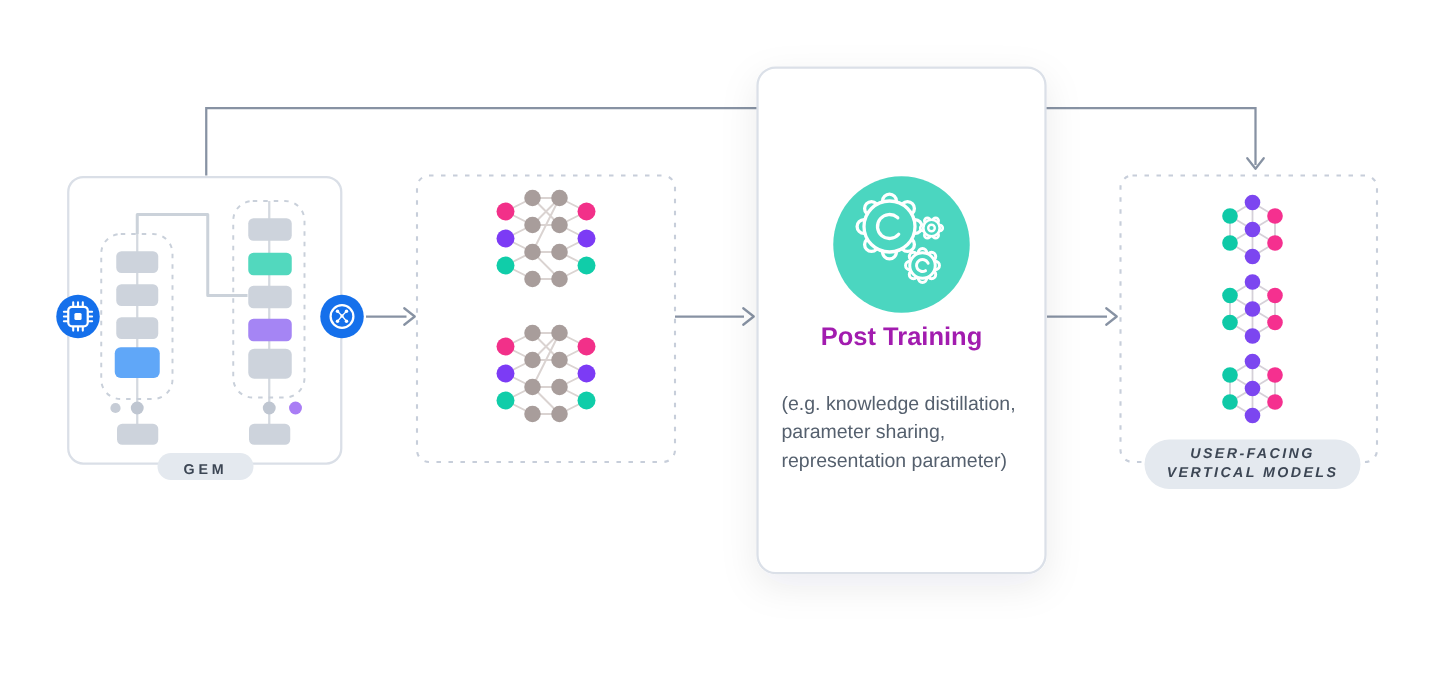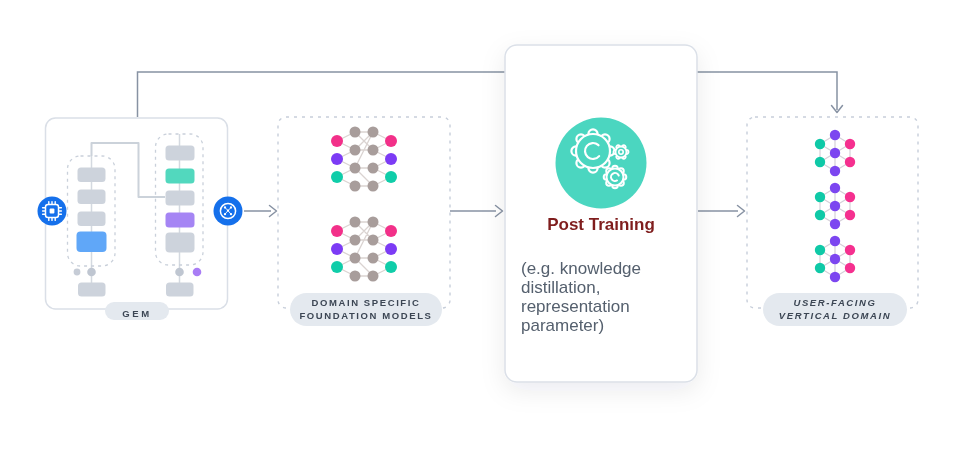--- a/index.html
+++ b/index.html
@@ -8,23 +8,23 @@
   svg.canvas{position:absolute;left:0;top:0;}
   .pill{position:absolute;background:#E4E9EF;color:#3C4654;font-weight:bold;
         display:flex;flex-direction:column;align-items:center;justify-content:center;
         text-align:center;z-index:5;}
   .pill .ln{font-size:9.5px;letter-spacing:1.6px;line-height:12.5px;white-space:nowrap;}
   .pill-gem{left:105px;top:302px;width:64px;height:18px;border-radius:10px;justify-content:flex-end;}
   .pill-gem .ln{letter-spacing:2.6px;}
   .pill-domain{left:290px;top:293px;width:152px;height:33px;border-radius:17px;}
   .pill-user{left:763px;top:293px;width:144px;height:33px;border-radius:17px;font-style:italic;}
   .card-title{position:absolute;left:505px;top:213px;width:192px;text-align:center;
-              color:#7f1d1d;font-size:17px;font-weight:bold;line-height:23px;z-index:5;}
+              color:#a21caf;font-size:17px;font-weight:bold;line-height:23px;z-index:5;}
   .card-sub{position:absolute;left:521px;top:259px;width:172px;color:#55606E;
-            font-size:17px;line-height:19px;z-index:5;}
+            font-size:13px;line-height:19px;z-index:5;}
 </style>
 </head>
 <body>
 
 <div class="stage">
 
 <svg class="canvas" width="966" height="449" viewBox="0 0 966 449">
   <defs>
     <filter id="cardShadow" x="-25%" y="-15%" width="150%" height="130%">
       <feDropShadow dx="0" dy="8" stdDeviation="12" flood-color="#1B2A4A" flood-opacity="0.08"></feDropShadow>
@@ -198,32 +198,29 @@
     <use href="#unet" x="835" y="153"></use>
     <use href="#unet" x="835" y="206"></use>
     <use href="#unet" x="835" y="259"></use>
   </g>
 </svg>
 
 <div class="pill pill-gem">
   <div class="ln">GEM</div>
 </div>
 
-<div class="pill pill-domain">
-  <div class="ln">DOMAIN SPECIFIC</div>
-  <div class="ln">FOUNDATION MODELS</div>
-</div>
 
 <div class="card-title">
   <div>Post Training</div>
 </div>
 
 <div class="card-sub">
   <div>(e.g. knowledge distillation,</div>
+  <div>parameter sharing,</div>
   <div>representation parameter)</div>
 </div>
 
 <div class="pill pill-user">
   <div class="ln">USER-FACING</div>
-  <div class="ln">VERTICAL DOMAIN</div>
+  <div class="ln">VERTICAL MODELS</div>
 </div>
 
 </div>
 
 </body></html>

